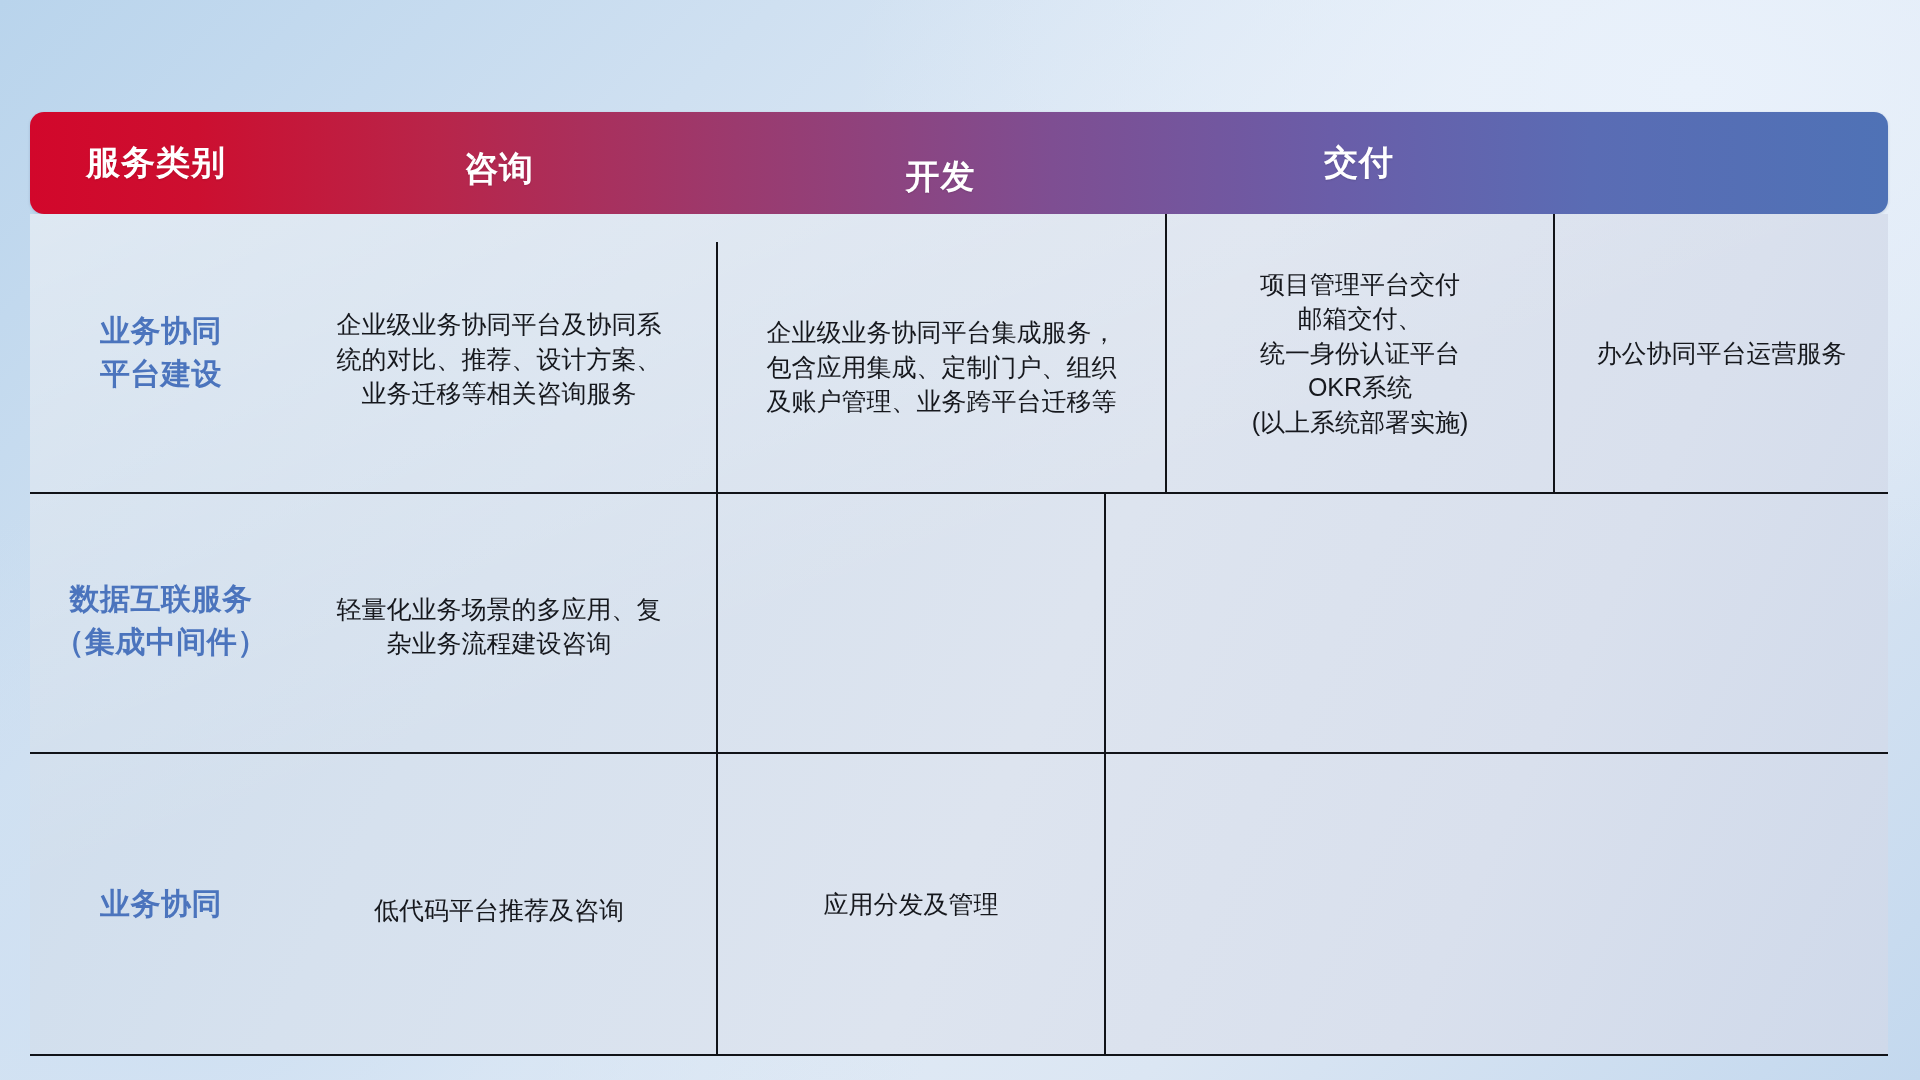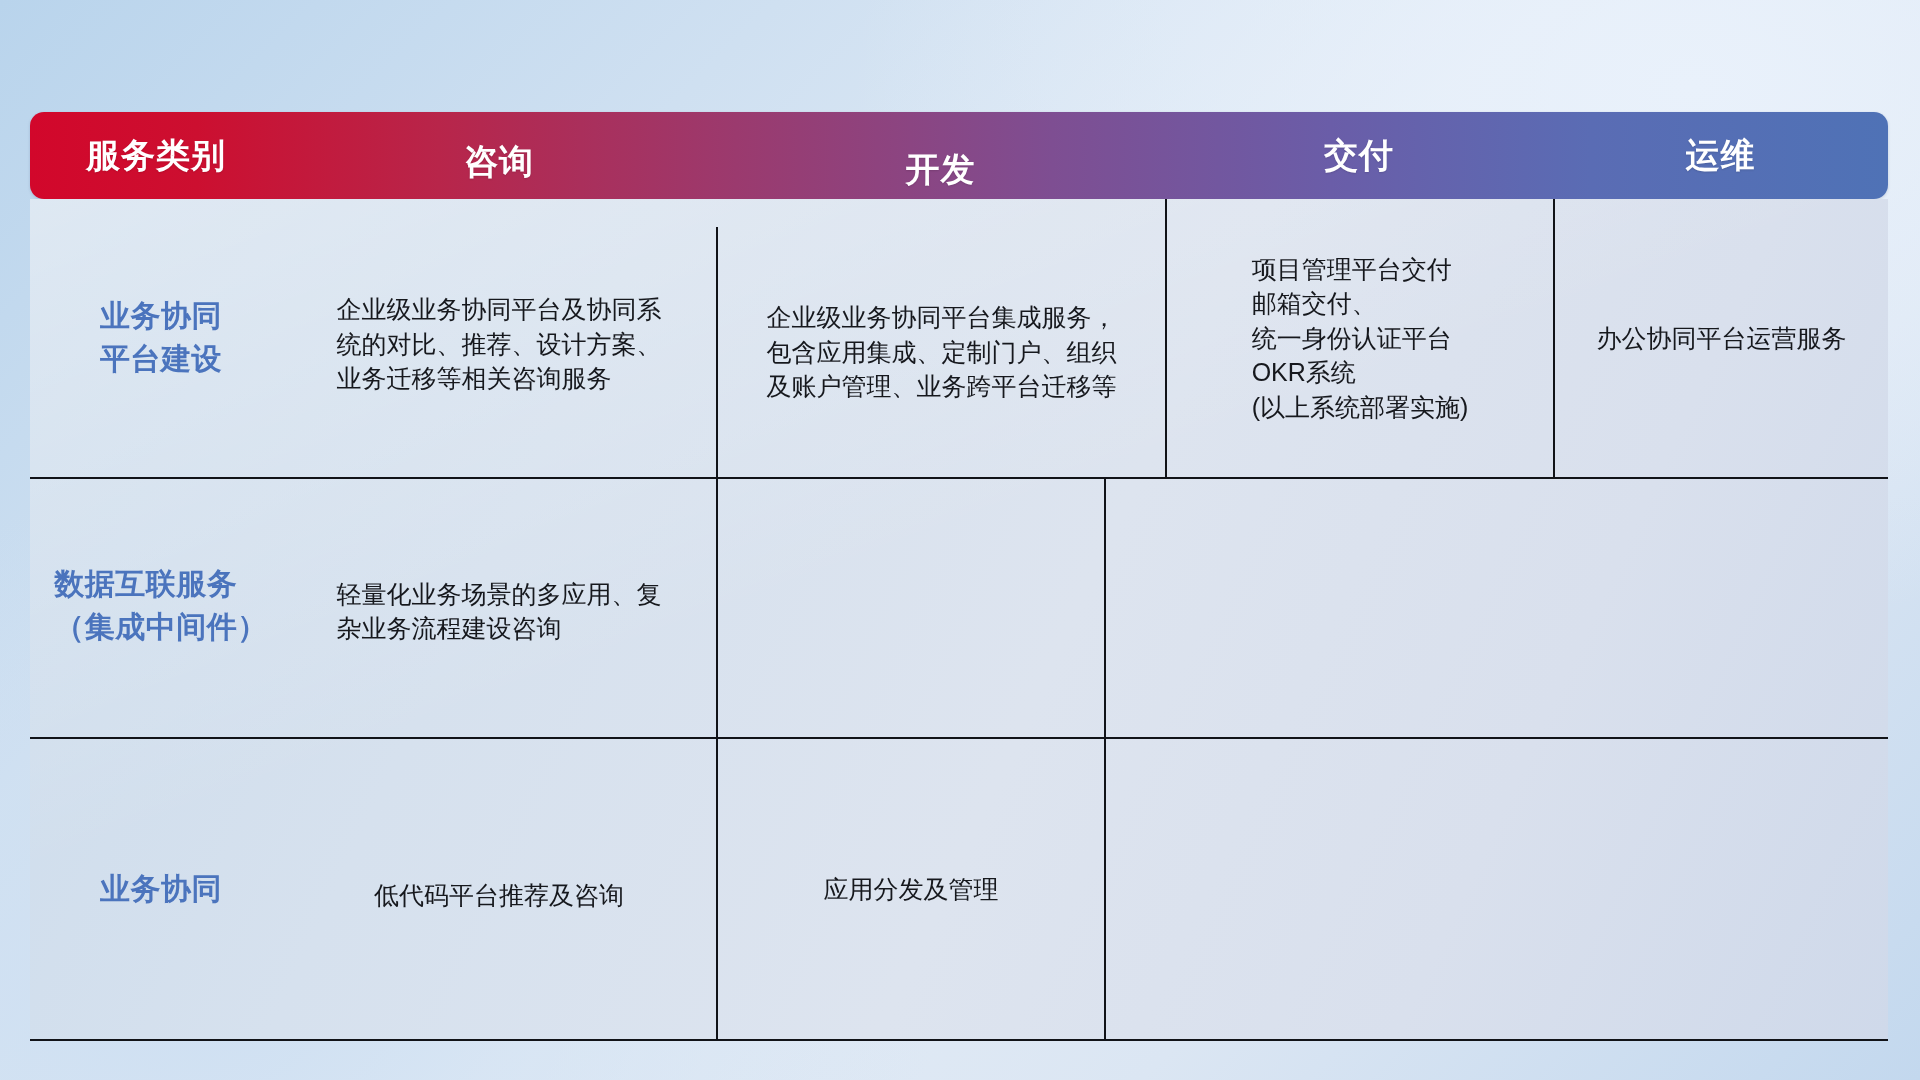--- a/index.html
+++ b/index.html
@@ -28,21 +28,21 @@
     position: absolute;
     left: 30px;
     top: 112px;
     width: 1858px;
     height: 838px;
   }
 
   
   #header-row {
     position: relative;
-    height: 87px;
+    height: 102px;
     border-radius: 14px;
     background: linear-gradient(90deg,
         #d2072b 0%,
         #cc0f30 9%,
         #b8254a 22%,
         #9b3a6e 38%,
         #7e4e92 55%,
         #6a5da8 70%,
         #5a6cb4 84%,
         #4f72b6 100%);
@@ -72,20 +72,21 @@
     position: relative;
     border-bottom: 2px solid #111318;
   }
   .brow:last-child { border-bottom: 2px solid #111318; }
 
   .bcell {
     position: relative;
     display: flex;
     align-items: center;
     justify-content: center;
+    text-align: center;
     padding: 6px 14px;
     box-sizing: border-box;
     font-size: 25px;
     line-height: 1.38;
     color: #16181d;
   }
   
   .bcell.sep-left { border-left: 2px solid #111318; }
 
   .cat {
@@ -115,21 +116,20 @@
 
 <div id="stage">
 
   <div id="table-wrap">
 
     <div id="header-row">
       <div class="hcell c1">服务类别</div>
       <div class="hcell c2">咨询</div>
       <div class="hcell c3">开发</div>
       <div class="hcell c4">交付</div>
-      <div class="hcell c5">运维</div>
     </div>
 
     <div id="body-grid">
 
       <div class="brow r1">
         <div class="bcell c1 cat nowrap-lines">业务协同
 平台建设</div>
         <div class="bcell c2 nowrap-lines">企业级业务协同平台及协同系
 统的对比、推荐、设计方案、
 业务迁移等相关咨询服务</div>

